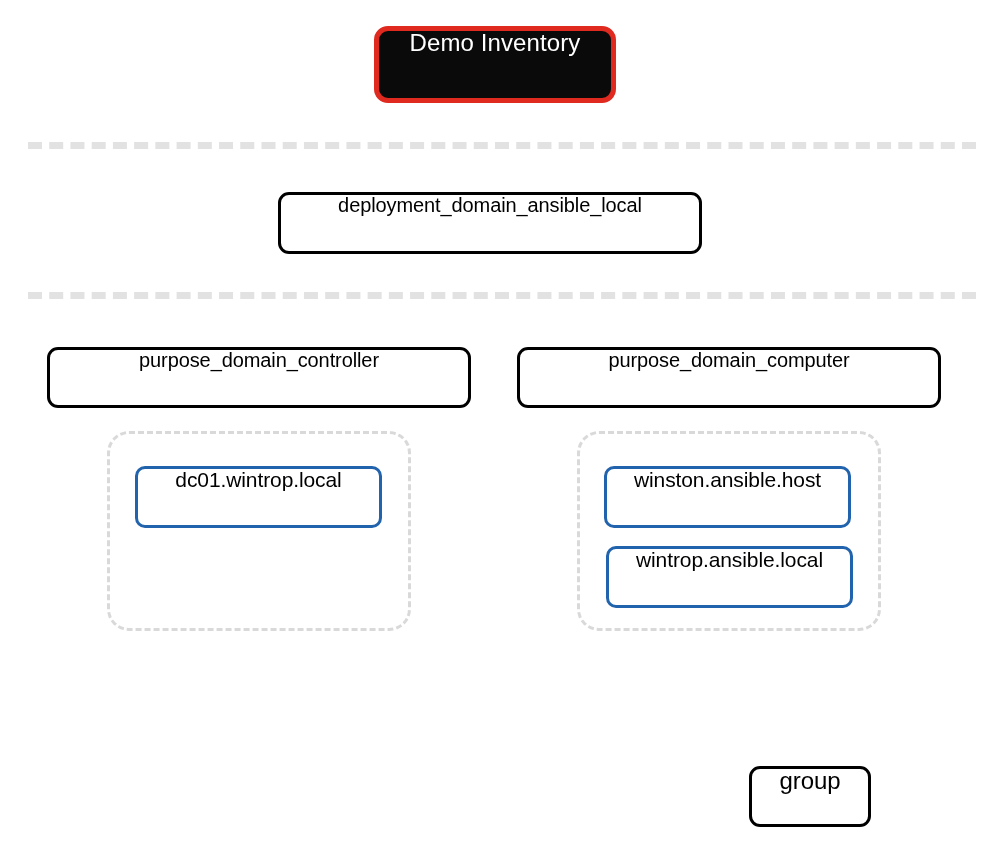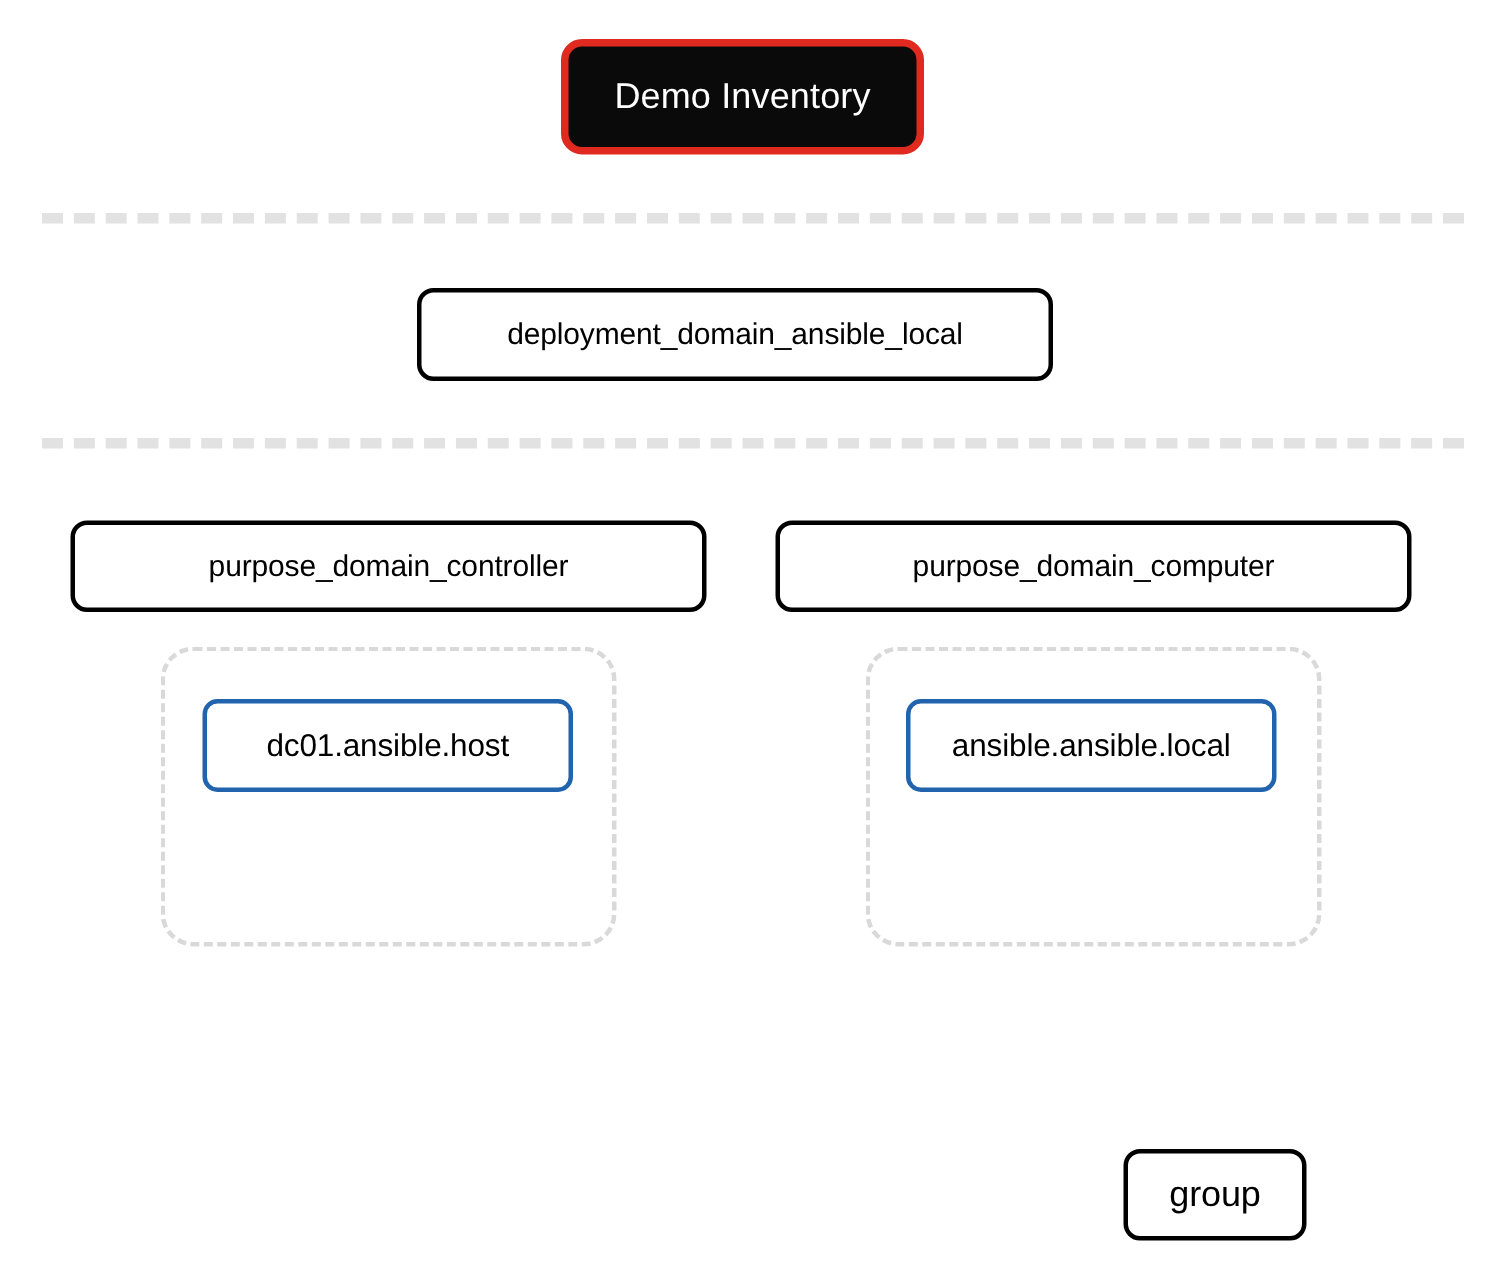--- a/index.html
+++ b/index.html
@@ -18,21 +18,21 @@
     height: 856px;
     background: #ffffff;
     overflow: hidden;
   }
 
   
   .node {
     position: absolute;
     box-sizing: border-box;
     display: flex;
-    align-items: center;
+    align-items: flex-start;
     justify-content: center;
     text-align: center;
     background: #ffffff;
     color: #000000;
     white-space: nowrap;
   }
 
   
   .node-root {
     background: #0a0a0a;
@@ -110,29 +110,32 @@
     <span class="lbl">purpose_domain_computer</span>
   </div>
 
   <div class="node node-group" style="left:47px; top:347px; width:424px; height:61px;">
     <span class="lbl">purpose_domain_controller</span>
   </div>
 
   <div class="host-container" style="left:107px; top:431px; width:304px; height:200px;"></div>
 
   <div class="node node-host" style="left:135px; top:466px; width:247px; height:62px;">
-    <span class="lbl">dc01.ansible.host</span>
+    <span class="lbl">dc01.wintrop.local</span>
   </div>
 
   <div class="host-container" style="left:577px; top:431px; width:304px; height:200px;"></div>
 
   <div class="node node-host" style="left:604px; top:466px; width:247px; height:62px;">
-    <span class="lbl">ansible.ansible.local</span>
+    <span class="lbl">winston.ansible.host</span>
   </div>
 
+  <div class="node node-host" style="left:606px; top:546px; width:247px; height:62px;">
+    <span class="lbl">wintrop.ansible.local</span>
+  </div>
 
   <div class="legend" style="left:0px; top:0px; width:1004px; height:856px; pointer-events:none;">
     <div class="node node-group" style="left:709px; top:766px; width:122px; height:61px; font-size:24px; pointer-events:auto;">
       <span class="lbl">group</span>
     </div>
 
   </div>
 
 </div>
 

